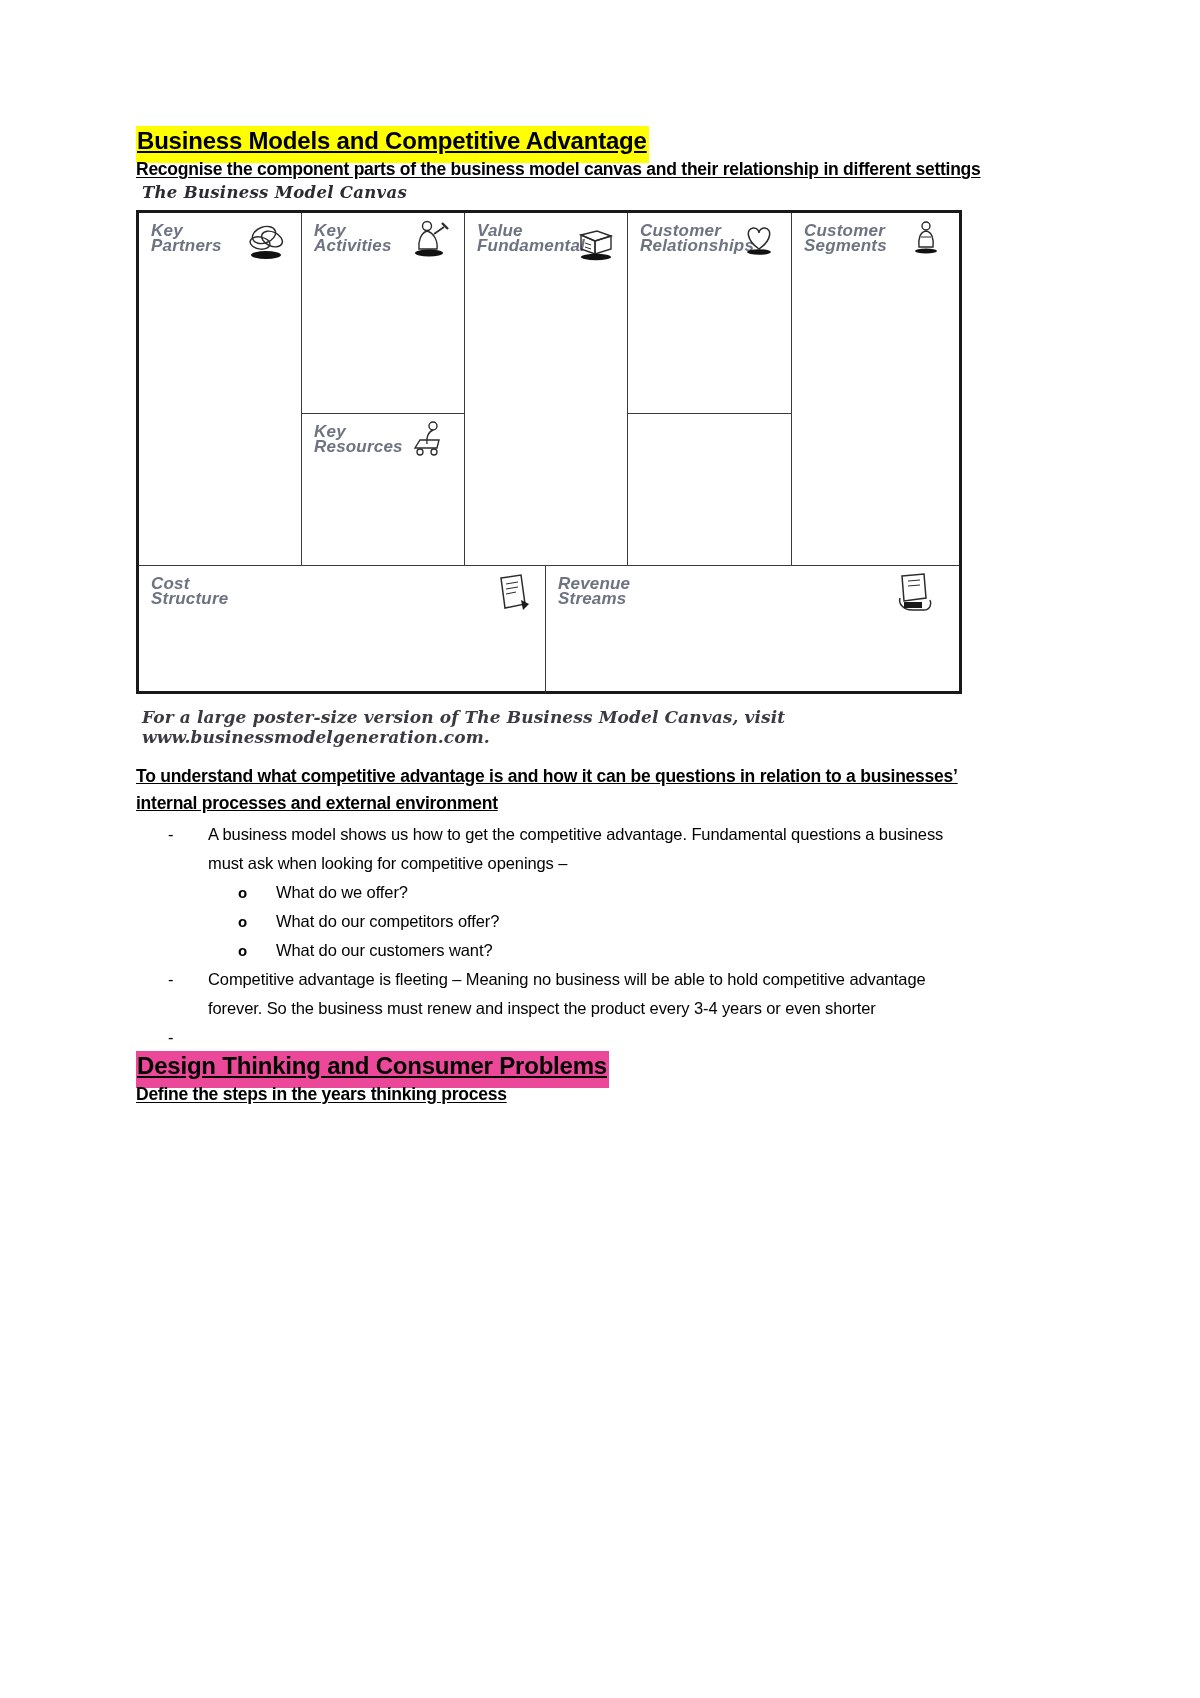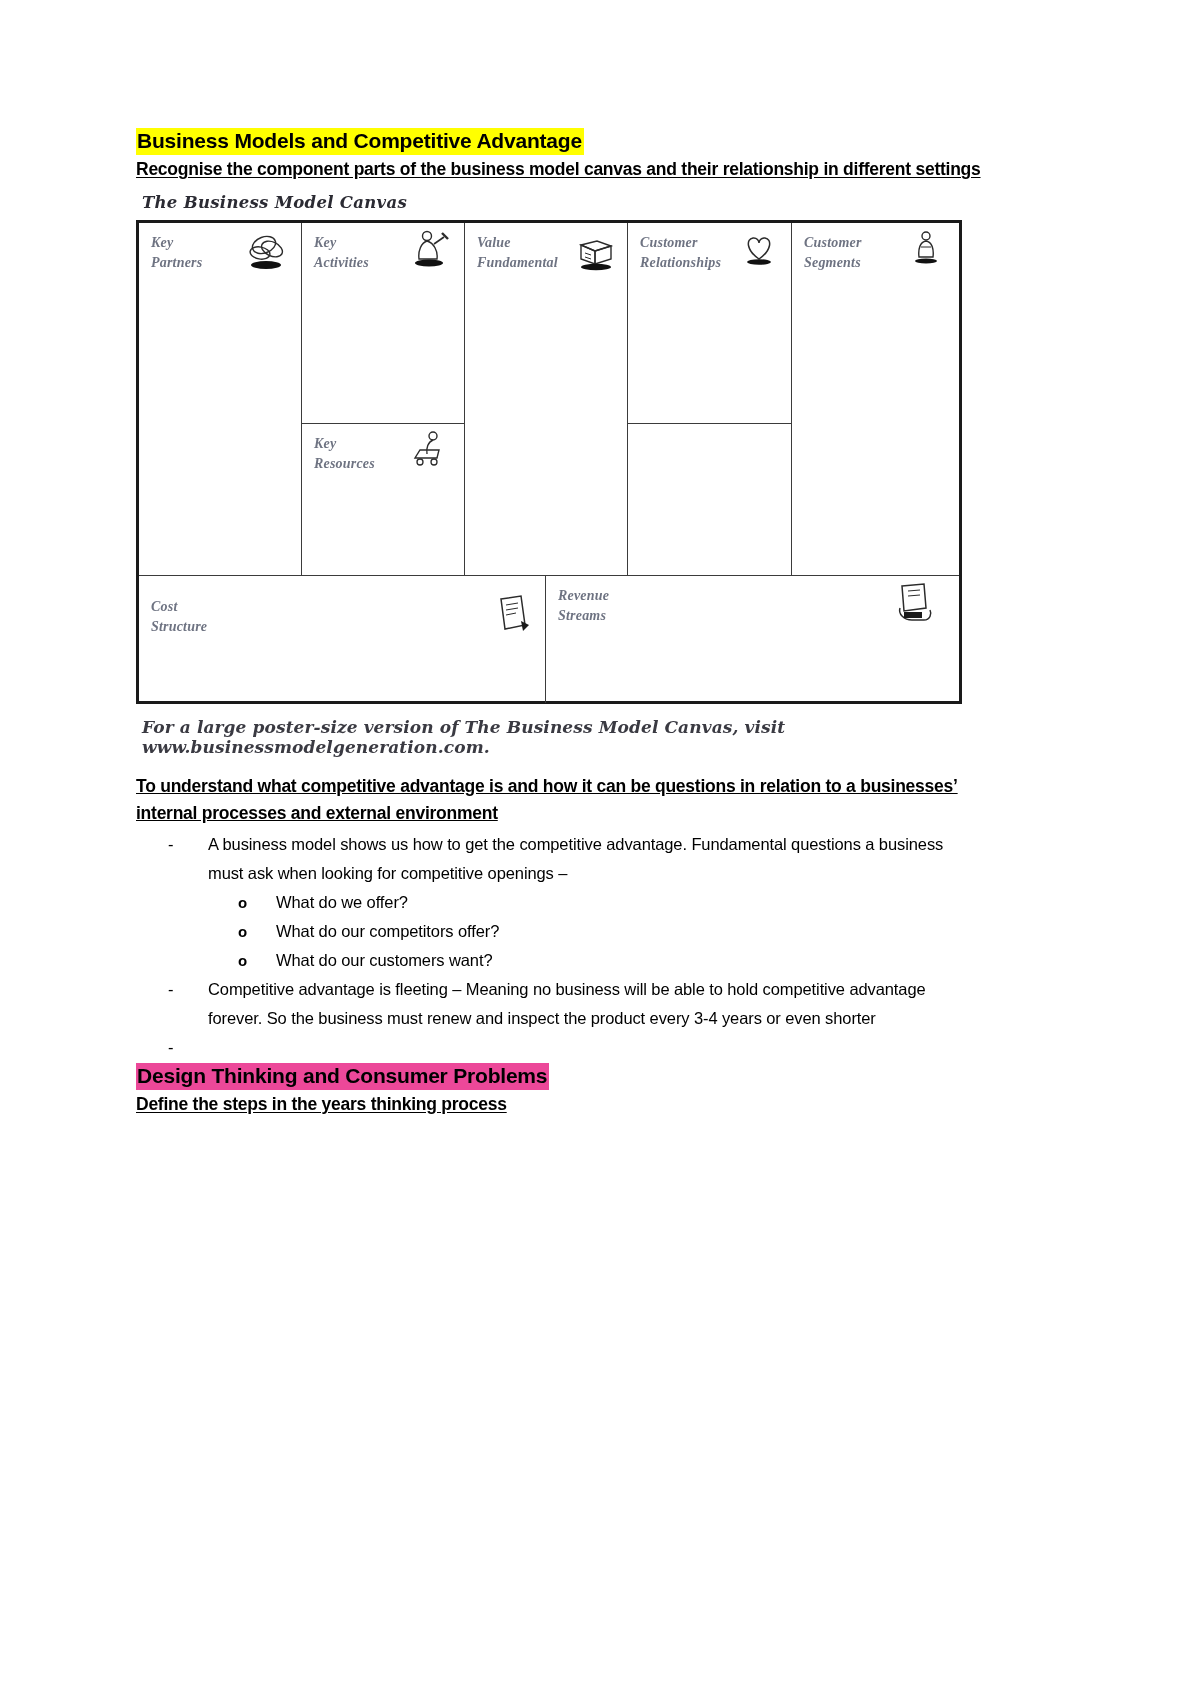--- a/index.html
+++ b/index.html
@@ -24,44 +24,44 @@
   }
   .content {
     position: absolute;
     left: 136px;
     top: 128px;
     width: 846px;
   }
 
   
   .heading-hl {
-    font-size: 21px;
+    font-size: 24px;
     font-weight: bold;
     line-height: 26px;
     letter-spacing: -0.2px;
+    text-decoration: underline;
     display: inline;
-    padding: 1px 2px 3px 1px;
+    padding: 1px 2px 9px 1px;
   }
   .hl-yellow { background: #ffff00; }
   .hl-green  { background: #ec4899; }
 
   .heading-plain {
     font-size: 17.5px;
     font-weight: bold;
     line-height: 27px;
     letter-spacing: -0.25px;
     text-decoration: underline;
     margin: 0;
     text-underline-offset: 2px;
   }
   .heading-block { margin: 0 0 2px 0; }
 
   
   .figure {
-    margin-top: 10px;
     width: 836px;
   }
   .figure-title {
     font-family: "DejaVu Serif", serif;
     font-weight: bold;
     font-style: italic;
     font-size: 16.5px;
     color: #2b2b33;
     margin: 0 0 8px 6px;
     letter-spacing: 0.3px;
@@ -76,25 +76,25 @@
   }
   .cell {
     position: absolute;
     box-sizing: border-box;
     overflow: hidden;
   }
   .cell-label {
     position: absolute;
     left: 12px;
     top: 10px;
-    font-family: Liberation Serif, serif;
+    font-family: Liberation Sans, sans-serif;
     font-weight: bold;
     font-style: italic;
-    font-size: 14px;
-    line-height: 20px;
+    font-size: 17px;
+    line-height: 15px;
     color: #6e7382;
     letter-spacing: 0.2px;
     white-space: pre-line;
   }
   .cell-icon {
     position: absolute;
     width: 46px;
     height: 44px;
   }
   .vline {
@@ -260,21 +260,21 @@
           <div class="cell-icon" style="left:112px; top:4px;">
             <svg viewBox="0 0 46 44" width="46" height="44">
               <circle cx="22" cy="9" r="4" fill="none" stroke="#2b2b2b" stroke-width="1.4"></circle>
               <path d="M22 14 C16 15 14 22 15 30 L29 30 C30 22 28 15 22 14 Z" fill="none" stroke="#2b2b2b" stroke-width="1.4"></path>
               <path d="M17 20 L27 20" stroke="#2b2b2b" stroke-width="1"></path>
               <ellipse cx="22" cy="34" rx="11" ry="2.6" fill="#111"></ellipse>
             </svg>
           </div>
         </div>
 
-        <div class="cell" style="left:0; top:364px; width:406px; height:127px;">
+        <div class="cell" style="left:0; top:353px; width:406px; height:127px;">
           <div class="cell-label">Cost
 Structure</div>
           <div class="cell-icon" style="left:348px; top:4px; width:52px; height:50px;">
             <svg viewBox="0 0 52 50" width="52" height="50">
               <path d="M14 8 L34 5 L38 34 L18 38 Z" fill="none" stroke="#2b2b2b" stroke-width="1.5"></path>
               <path d="M19 14 L31 12 M19 19 L31 17 M19 24 L29 22" stroke="#2b2b2b" stroke-width="1"></path>
               <path d="M34 30 L42 34 L36 40 Z" fill="#1a1a1a"></path>
             </svg>
           </div>
         </div>

